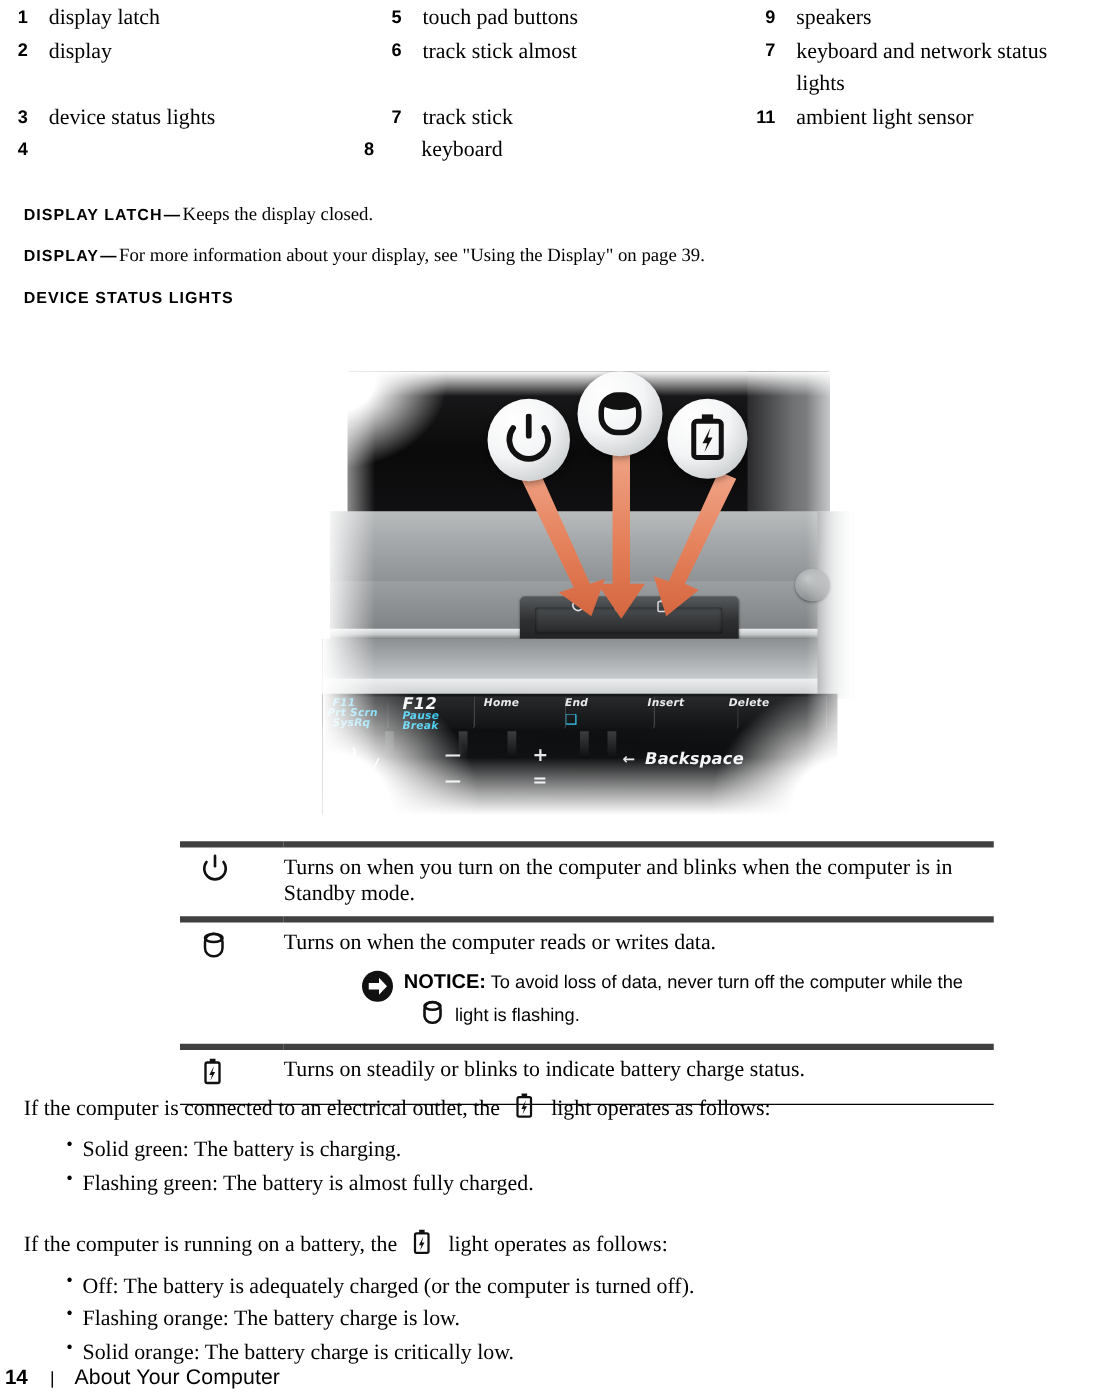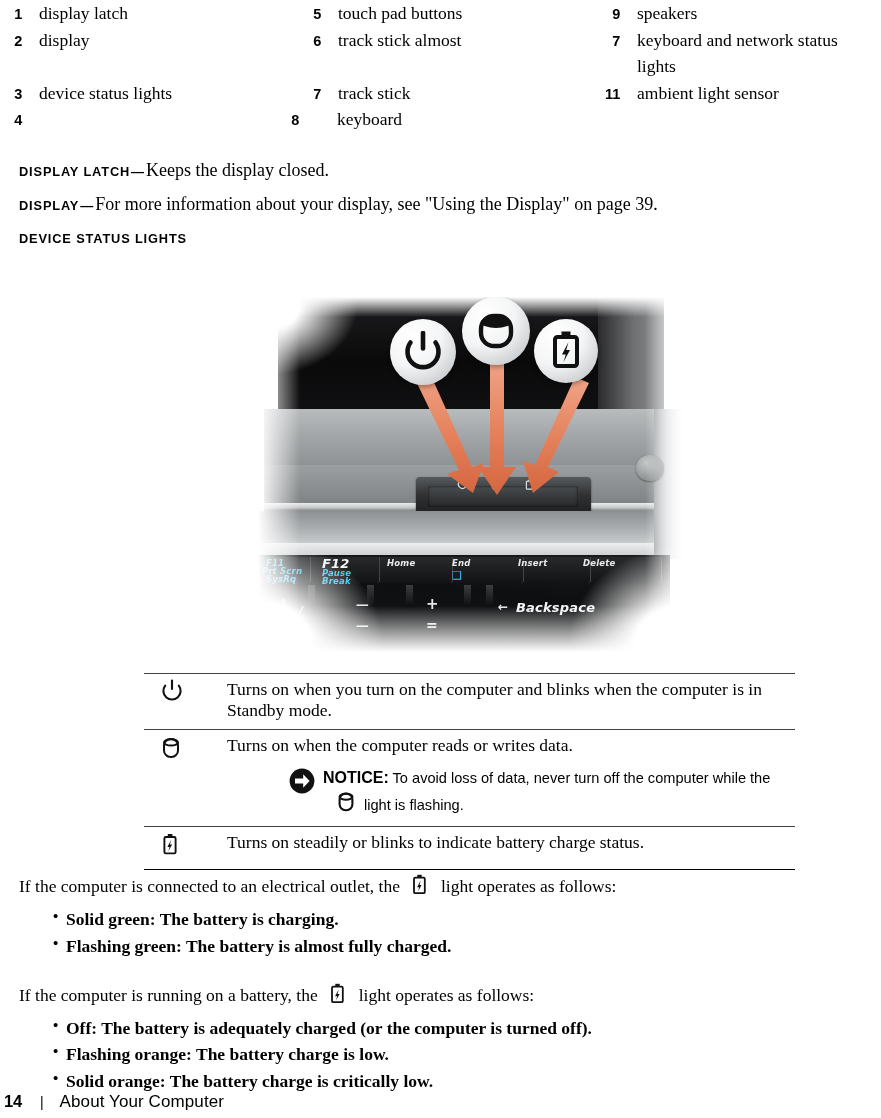--- a/index.html
+++ b/index.html
@@ -65,21 +65,21 @@
     letter-spacing: 0.85px;
   }
   .defdash {
     font-family: "Liberation Sans", sans-serif;
     font-weight: bold;
     font-size: 13px;
     padding: 0 2px 0 1px;
   }
   .deftext {
     font-family: "Liberation Serif", serif;
-    font-size: 18px;
+    font-size: 15px;
   }
   .defheadonly {
     font-family: "Liberation Sans", sans-serif;
     font-weight: bold;
     font-size: 12.8px;
     letter-spacing: 0.85px;
   }
 
   
   .photo-wrap {
@@ -291,21 +291,21 @@
 
   
   .lighttable {
     position: absolute;
     left: 144px;
     top: 673px;
     width: 651px;
     border-collapse: collapse;
   }
   .lighttable td {
-    border-top: 1px solid #404040;
+    border-top: 5px solid #404040;
     border-bottom: 1px solid #000;
     padding: 5px 0 7px 0;
     vertical-align: top;
   }
   .lighttable tr td { border-bottom: none; }
   .lighttable tr:last-child td { border-bottom: 1px solid #000; }
   .lt-icon {
     width: 66px;
     text-align: left;
     padding-left: 17px !important;
@@ -361,21 +361,20 @@
   }
   .tailpara .inlineicon {
     margin: 0 13px 0 11px;
     position: relative;
     top: 1px;
   }
   ul.bullets {
     list-style: none;
     margin: 5px 0 0 0;
     padding: 0 0 0 34px;
-    font-weight: bold;
   }
   ul.bullets li {
     font-family: "Liberation Serif", serif;
     font-size: 17.5px;
     line-height: 1.53;
     position: relative;
     padding-left: 13px;
   }
   ul.bullets li:before {
     content: "\2022";

